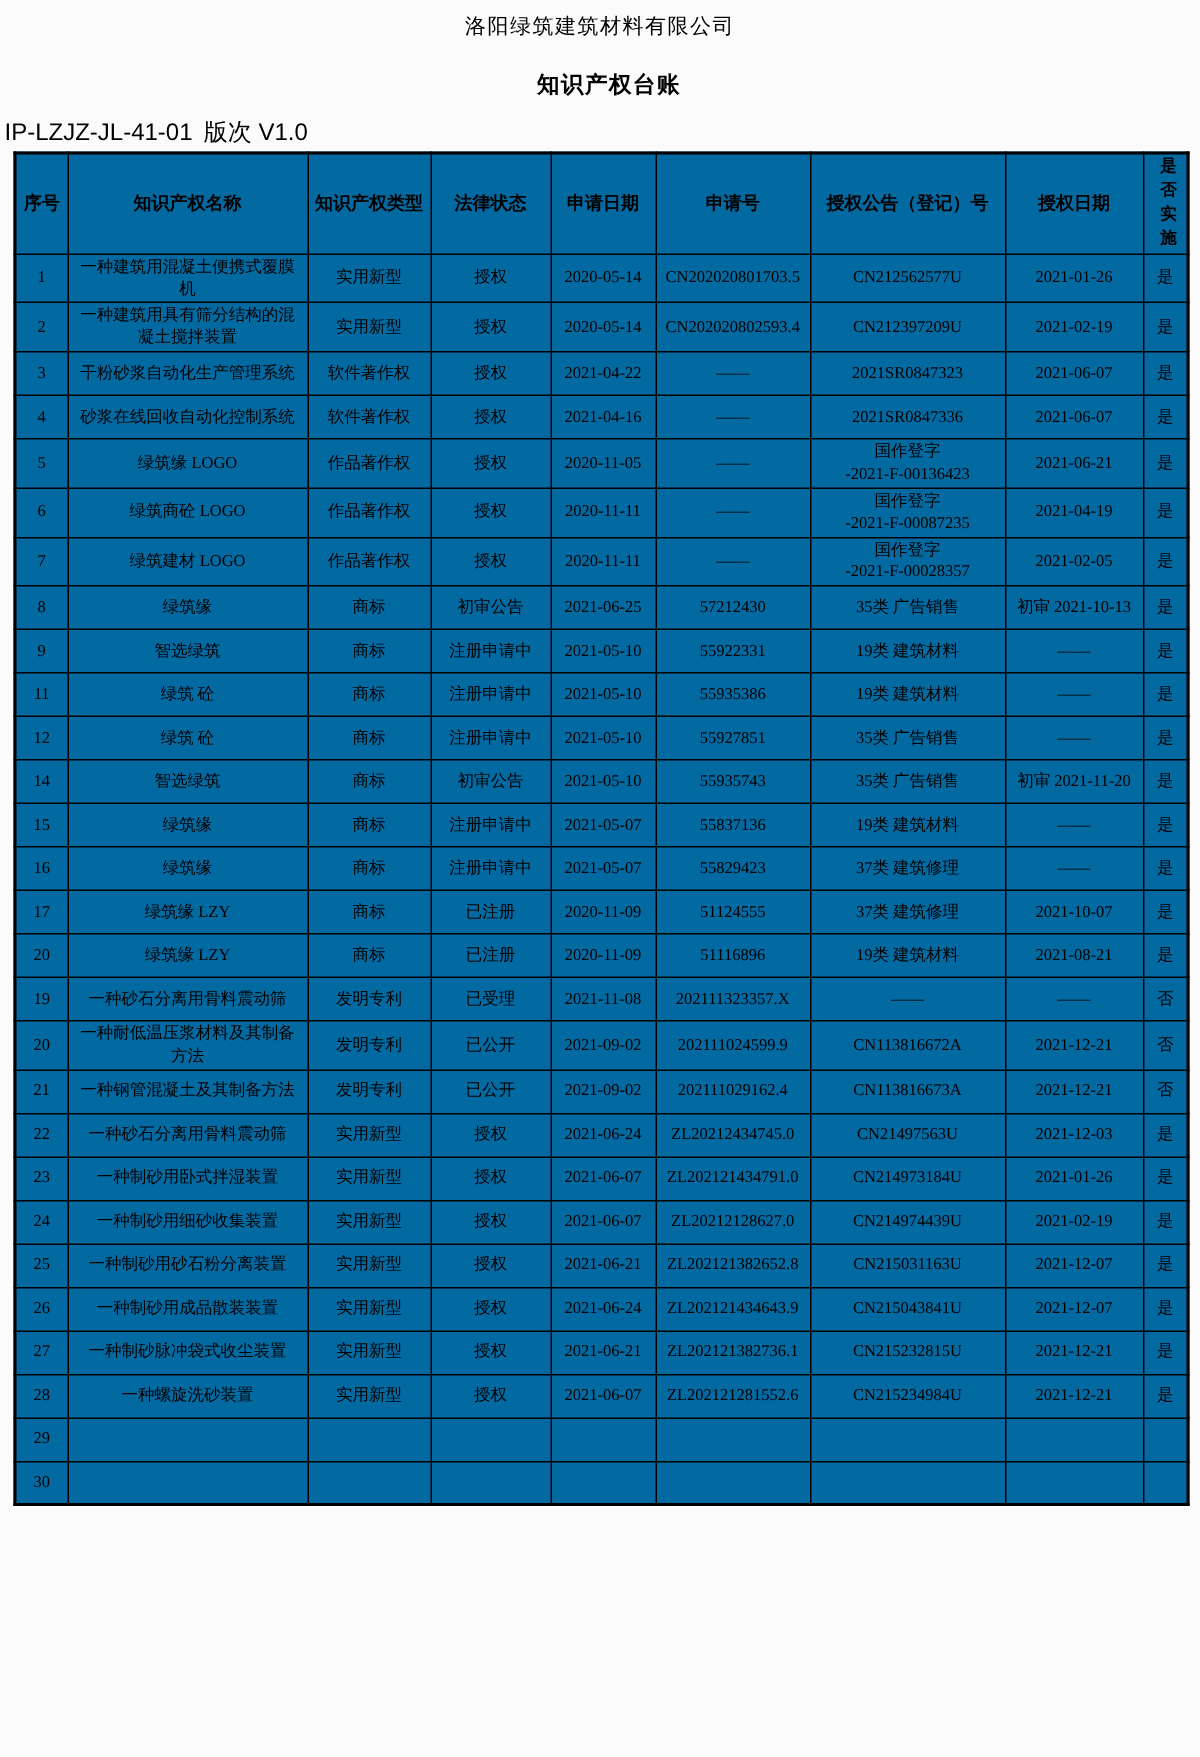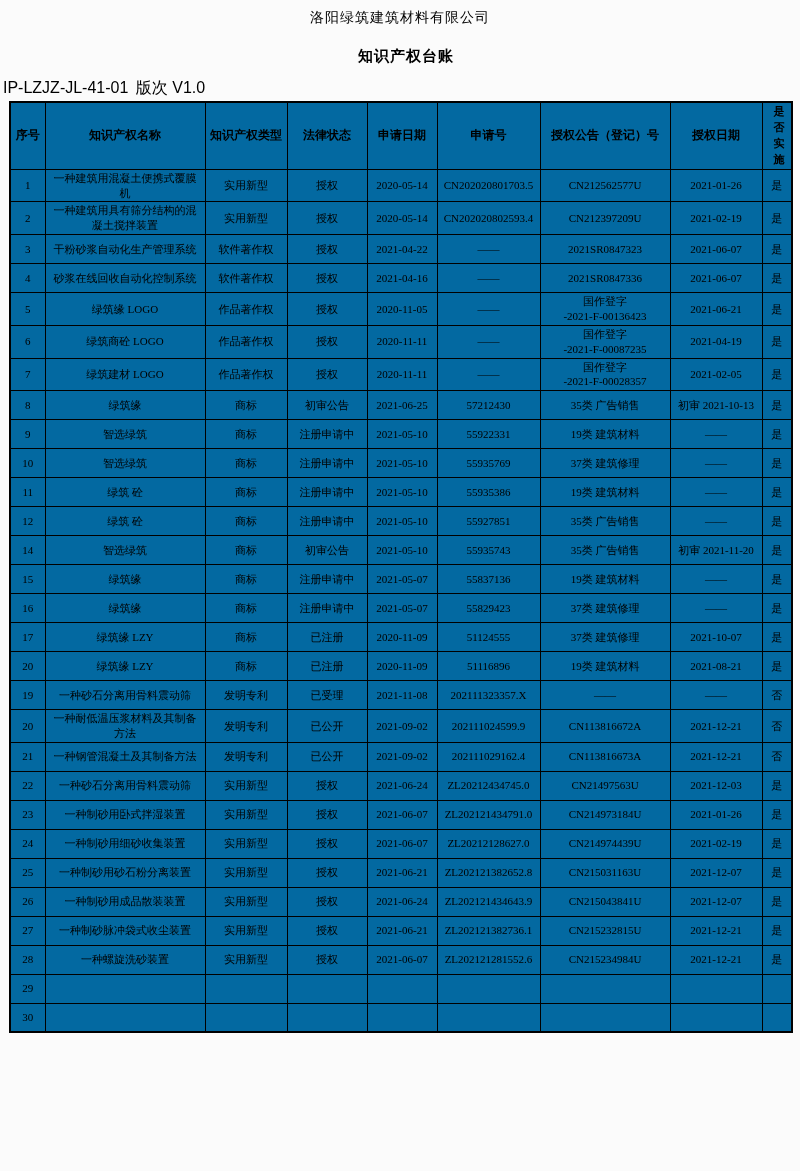--- a/index.html
+++ b/index.html
@@ -210,31 +210,20 @@
           <td>智选绿筑</td>
           <td>商标</td>
           <td>注册申请中</td>
           <td>2021-05-10</td>
           <td>55922331</td>
           <td>19类 建筑材料</td>
           <td>——</td>
           <td>是</td>
         </tr>
         <tr>
-          <td>10</td>
-          <td>智选绿筑</td>
-          <td>商标</td>
-          <td>注册申请中</td>
-          <td>2021-05-10</td>
-          <td>55935769</td>
-          <td>37类 建筑修理</td>
-          <td>——</td>
-          <td>是</td>
-        </tr>
-        <tr>
           <td>11</td>
           <td>绿筑 砼</td>
           <td>商标</td>
           <td>注册申请中</td>
           <td>2021-05-10</td>
           <td>55935386</td>
           <td>19类 建筑材料</td>
           <td>——</td>
           <td>是</td>
         </tr>

